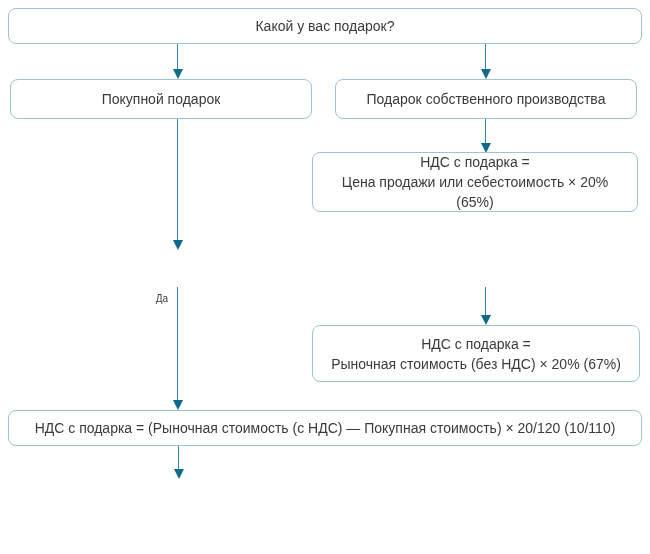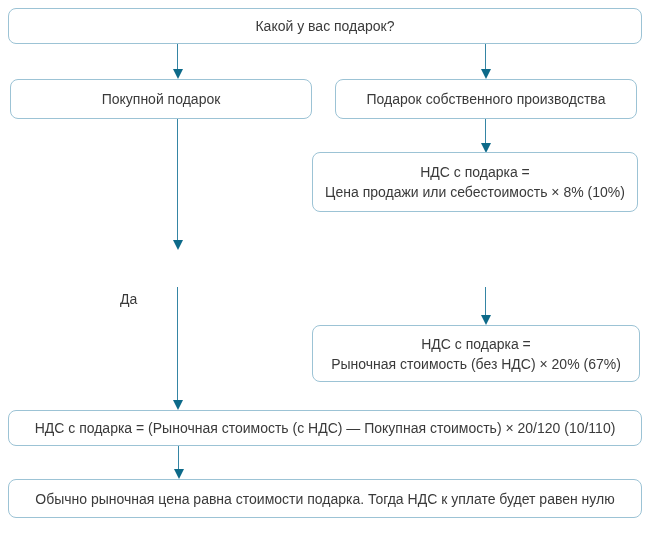--- a/index.html
+++ b/index.html
@@ -42,23 +42,23 @@
   .arrow-head {
     width: 0;
     height: 0;
     border-left: 5.5px solid transparent;
     border-right: 5.5px solid transparent;
     border-top: 10px solid var(--arrow-head, #0d6a89);
     margin-top: -1px;
   }
   .branch-label {
     position: absolute;
-    font-size: 14px;
+    font-size: 10px;
     line-height: 16px;
-    text-align: left;
+    text-align: right;
   }
 </style>
 </head>
 <body>
 
 <div class="canvas">
 
   <div class="node" style="left:8px; top:8px; width:634px; height:36px;">
     <span>Какой у вас подарок?</span>
   </div>
@@ -79,21 +79,21 @@
     <span>Покупной подарок</span>
   </div>
 
   <div class="arrow" style="left:480px; top:119px; height:34px;">
     <div class="arrow-line"></div>
     <div class="arrow-head"></div>
   </div>
 
   <div class="node" style="left:312px; top:152px; width:326px; height:60px;">
     <span>НДС с подарка =</span>
-    <span>Цена продажи или себестоимость × 8% (10%)</span>
+    <span>Цена продажи или себестоимость × 20% (65%)</span>
   </div>
 
   <div class="arrow" style="left:172px; top:119px; height:131px;">
     <div class="arrow-line"></div>
     <div class="arrow-head"></div>
   </div>
 
 
   <div class="branch-label" style="left:120px; top:291px; width:48px;">Да</div>
   <div class="branch-label" style="left:428px; top:291px; width:50px;margin-top:41px;">Нет</div>
@@ -115,17 +115,14 @@
 
   <div class="node" style="left:8px; top:410px; width:634px; height:36px;align-items:center;">
     <span>НДС с подарка = (Рыночная стоимость (с НДС) — Покупная стоимость) × 20/120 (10/110)</span>
   </div>
 
   <div class="arrow" style="left:173px; top:446px; height:33px;">
     <div class="arrow-line"></div>
     <div class="arrow-head"></div>
   </div>
 
-  <div class="node" style="left:8px; top:479px; width:634px; height:39px;">
-    <span>Обычно рыночная цена равна стоимости подарка. Тогда НДС к уплате будет равен нулю</span>
-  </div>
 
 </div>
 
 </body></html>

